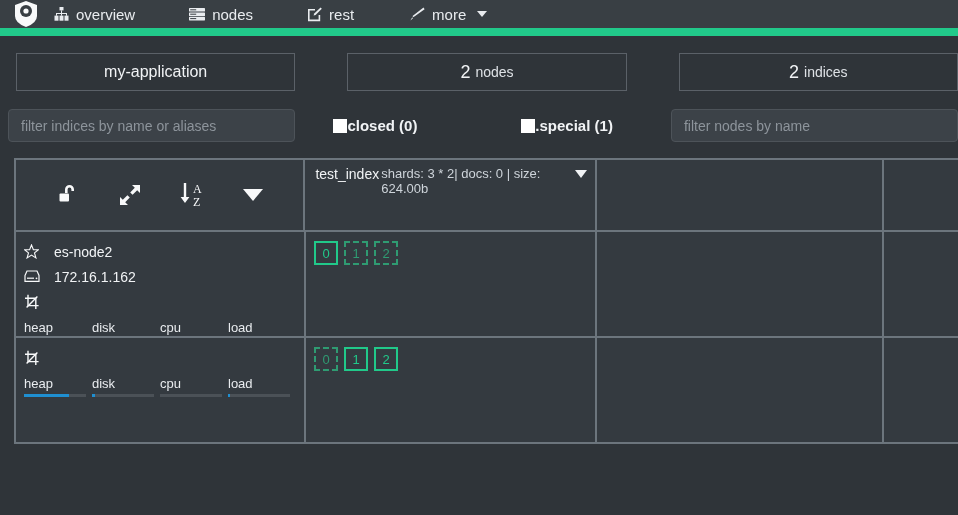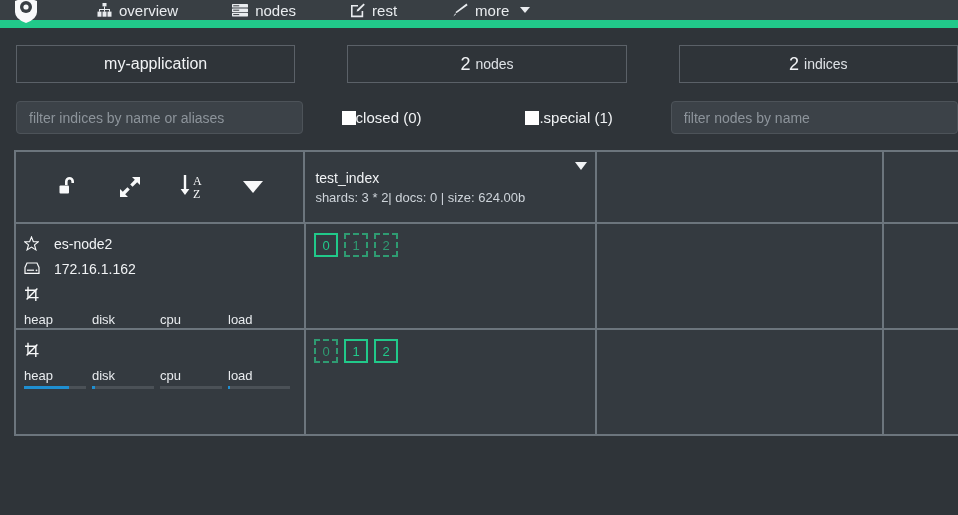--- a/index.html
+++ b/index.html
@@ -5,27 +5,26 @@
   * { box-sizing: border-box; margin: 0; padding: 0; }
   html, body {
     width: 958px; height: 515px;
     background: #2f3439;
     font-family: "Liberation Sans", sans-serif;
     overflow: hidden;
   }
 
   
   .navbar {
-    height: 20px;
+    height: 28px;
     background: #393f44;
     display: flex;
     align-items: center;
     padding-left: 8px;
     position: relative;
-    gap: 43px;
   }
   .brand {
     width: 36px; height: 28px;
     display: flex; align-items: center; justify-content: center;
     margin-right: 10px;
   }
   .nav-items { display: flex; align-items: center; }
   .nav-item {
     display: flex; align-items: center;
     gap: 7px;
@@ -65,39 +64,39 @@
     cursor: pointer;
   }
   .card .big { font-size: 18px; margin-right: 5px; }
   .card .sm { font-size: 14px; color: #dee2e6; }
 
   
   .filters {
     display: flex;
     align-items: center;
     padding: 18px 0 0 8px;
-    margin-left: 8px;
   }
   .txtinput {
     width: 305px; height: 33px;
     background: #3c4248;
     border: 1px solid #4d5359;
     border-radius: 4px;
     color: #e9ecef;
     font-size: 14px;
     padding: 0 12px;
     font-family: "Liberation Sans", sans-serif;
     outline: none;
   }
   .txtinput::placeholder { color: #8d949b; }
   .chk-wrap {
     display: flex; align-items: center; 
     color: #f1f3f5; font-size: 15px;
     cursor: pointer;
     white-space: nowrap;
+    font-weight: bold;
   }
   .chk-box {
     width: 14px; height: 14px;
     background: #ffffff;
     border: 1px solid #ffffff;
     display: inline-block;
   }
   .f-gap1 { width: 41px; }
   .f-gap2 { width: 111px; }
   .f-gap3 { width: 62px; }
@@ -135,21 +134,21 @@
     cursor: pointer;
   }
   .tri-dn {
     width: 0; height: 0;
     border-left: 10px solid transparent;
     border-right: 10px solid transparent;
     border-top: 12px solid #f8f9fa;
   }
 
   
-  .idx-head { height: 58px; display: flex; flex-direction: column; justify-content: center; }
+  .idx-head { height: 58px; display: flex; flex-direction: row; justify-content: center; }
   .idx-title {
     color: #f1f3f5; font-size: 14px; margin-bottom: 4px;
     padding-left: 2px;
   }
   .idx-meta { color: #ced4da; font-size: 13px; padding-left: 2px; }
   .idx-caret {
     position: absolute; right: 8px; top: 10px;
     width: 0; height: 0;
     border-left: 6px solid transparent;
     border-right: 6px solid transparent;

